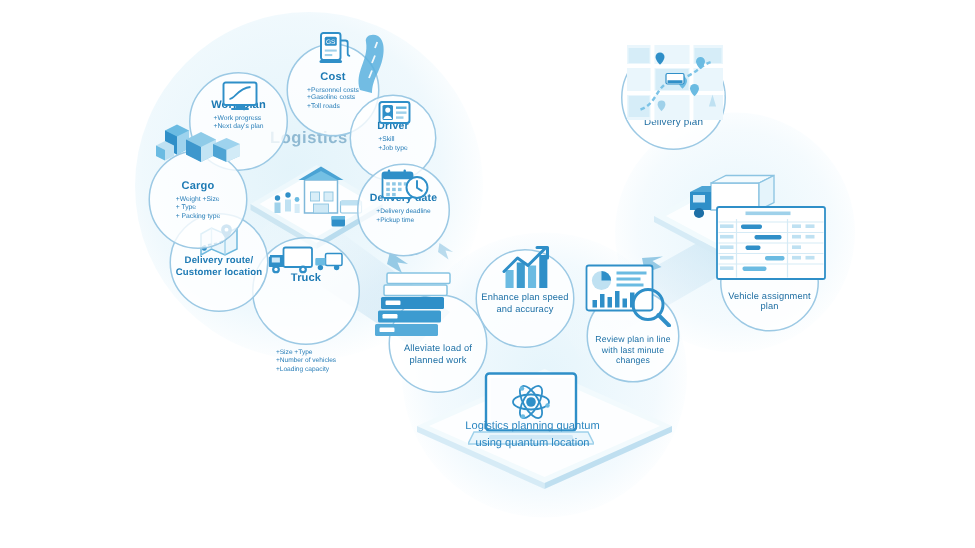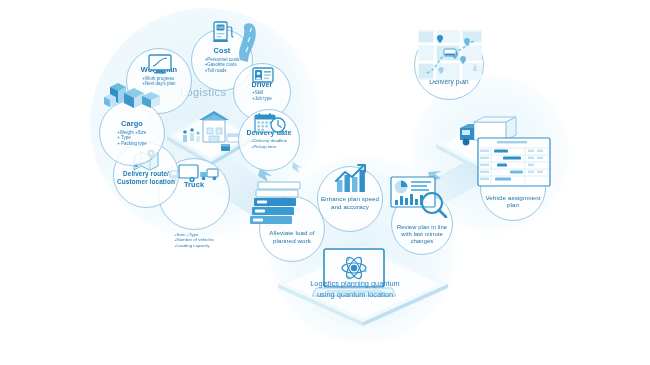--- a/index.html
+++ b/index.html
@@ -56,21 +56,21 @@
   .bub-cost .b-list{font-size:4.5px;margin-top:2px;}
 
   .bub-driver{left:233px;top:63px;width:58px;height:58px;}
   .bub-driver .b-title{font-size:7px;margin-top:17px;}
   .bub-driver .b-list{font-size:4.5px;margin-top:2px;}
 
   .bub-deldate{left:238px;top:109px;width:62px;height:62px;}
   .bub-deldate .b-title{font-size:7px;margin-top:19px;}
   .bub-deldate .b-list{font-size:4.4px;margin-top:2px;}
 
-  .bub-truck{left:158px;top:158px;width:72px;height:72px;gap:41px;}
+  .bub-truck{left:168px;top:158px;width:72px;height:72px;gap:41px;}
   .bub-truck .b-title{font-size:7.4px;margin-top:22px;}
   .bub-truck .b-list{font-size:4.4px;margin-top:2px;}
 
   .bub-route{left:113px;top:142px;width:66px;height:66px;}
   .bub-route .b-title{font-size:6.4px;margin-top:27px;line-height:1.2;}
 
   .bub-cargo{left:99px;top:100px;width:66px;height:66px;}
   .bub-cargo .b-title{font-size:7.4px;margin-top:19px;}
   .bub-cargo .b-list{font-size:4.5px;margin-top:2px;}
 
@@ -87,21 +87,21 @@
   
   .bub-delplan{left:414px;top:30px;width:70px;height:70px;}
   .bub-delplan .b-title{font-size:6.6px;margin-top:48px;font-weight:normal;color:#1f6ea2;}
 
   .bub-vehicle{left:480px;top:155px;width:66px;height:66px;}
   .bub-vehicle .b-title{font-size:6.2px;margin-top:38px;line-height:1.2;font-weight:normal;color:#1f6ea2;}
 
   
   .label-logistics{
     position:absolute;left:180px;top:86px;
-    font-size:11px;color:#8fb9d2;letter-spacing:.4px;font-weight:normal;
+    font-size:11px;color:#8fb9d2;letter-spacing:.4px;font-weight:bold;
   }
   .label-qc{
     position:absolute;left:295px;top:279px;width:120px;text-align:center;
     font-size:7.4px;color:#2b86c0;line-height:1.45;
   }
 
   
   .ico{position:absolute;}
 </style>
 </head>

